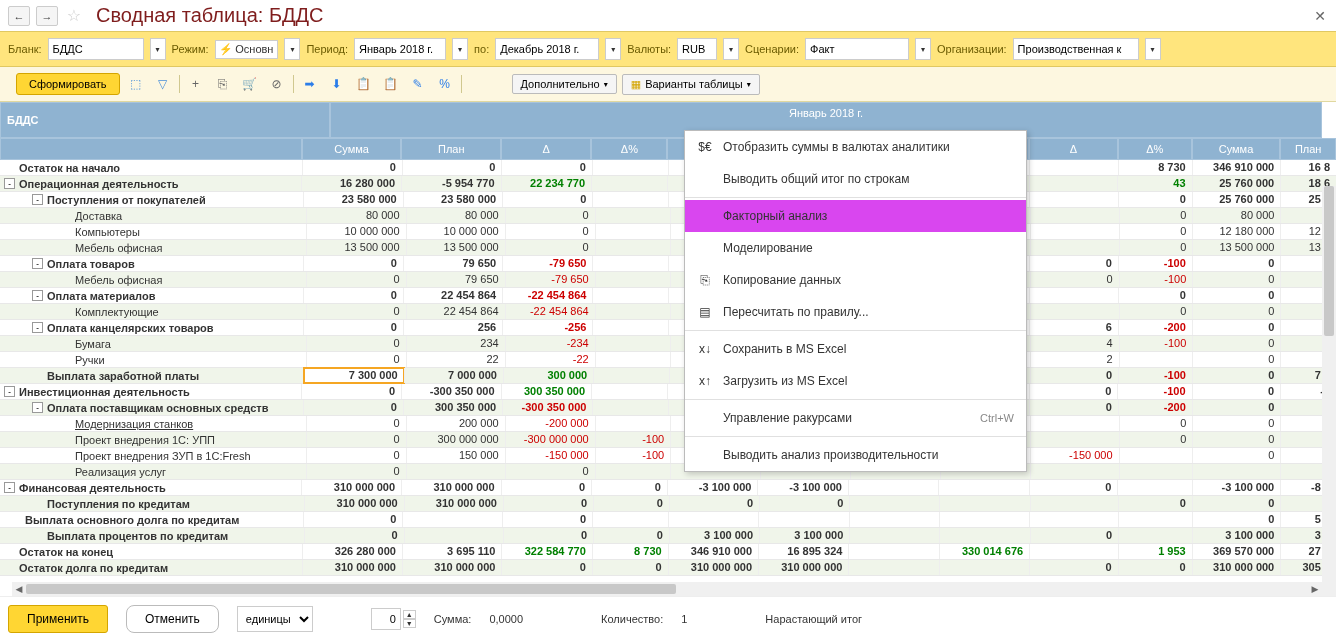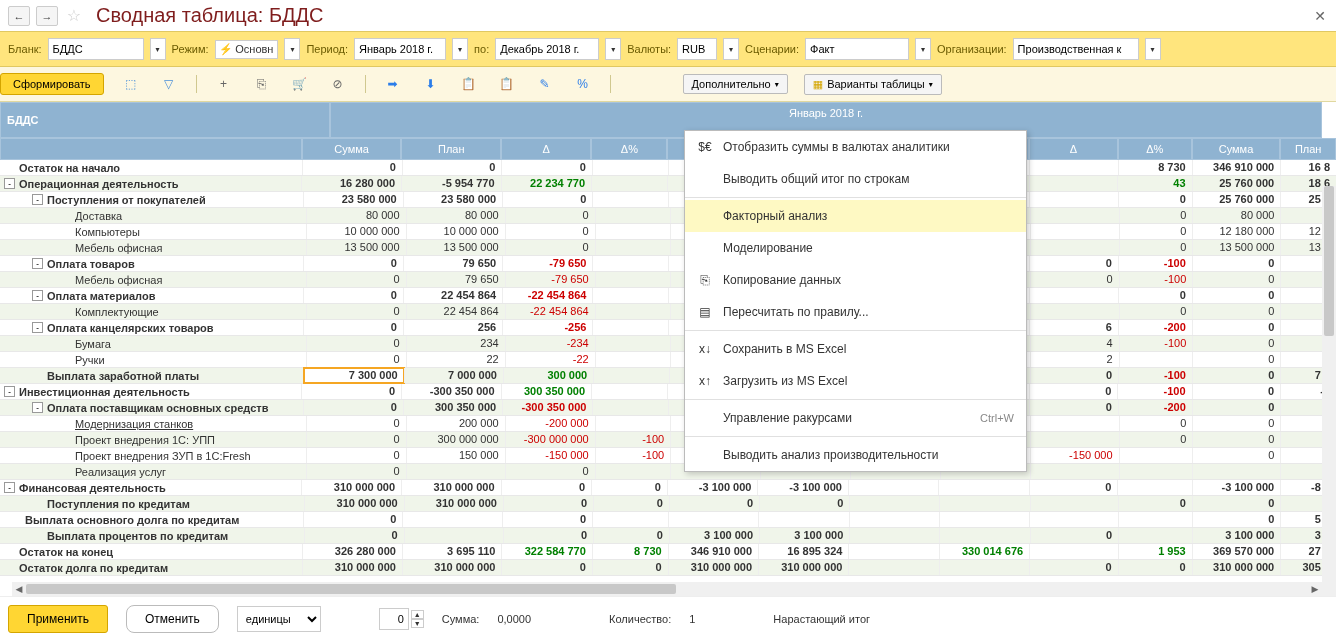--- a/index.html
+++ b/index.html
@@ -6,21 +6,21 @@
 body { font-family: Arial, sans-serif; font-size:11px; color:#333; background:#fff; width:1336px; height:641px; overflow:hidden; position:relative; }
 .titlebar { display:flex; align-items:center; padding:4px 8px; gap:6px; }
 .nav-btn { width:22px; height:20px; border:1px solid #ccc; background:#f5f5f5; display:flex; align-items:center; justify-content:center; cursor:pointer; border-radius:2px; }
 .star-icon { width:20px; height:20px; display:flex; align-items:center; justify-content:center; color:#ccc; font-size:16px; }
 .page-title { font-size:20px; color:#7f1d1d; margin-left:6px; }
 .close-x { position:absolute; right:10px; top:8px; font-size:14px; cursor:pointer; color:#666; }
 .filterbar { background:#ffe57d; padding:6px 8px; display:flex; align-items:center; gap:6px; border-top:1px solid #e0c862; border-bottom:1px solid #e0c862; }
 .lbl { color:#6b5b00; font-size:11px; }
 .sel { background:#fff; border:1px solid #ccc; height:22px; padding:2px 4px; font-size:11px; }
 .dd { width:16px; height:22px; border:1px solid #ccc; background:#fff; display:flex; align-items:center; justify-content:center; font-size:8px; cursor:pointer; }
-.toolbar { background:#fdf7e0; padding:6px 0; display:flex; align-items:center; gap:16px; border-bottom:1px solid #e0d89f; }
+.toolbar { background:#fdf7e0; padding:6px 16px; display:flex; align-items:center; gap:5px; border-bottom:1px solid #e0d89f; }
 .btn-primary { background:#ffd633; border:1px solid #d4a500; padding:4px 12px; border-radius:3px; font-size:11px; cursor:pointer; }
 .tb-btn { width:22px; height:22px; display:flex; align-items:center; justify-content:center; cursor:pointer; font-size:12px; color:#666; }
 .divider { width:1px; height:18px; background:#d0c88f; }
 .btn-drop { border:1px solid #bbb; background:#f5f5f5; padding:3px 8px; font-size:11px; cursor:pointer; display:flex; align-items:center; gap:4px; border-radius:2px; }
 .grid-wrap { position:relative; }
 .hdr-row1 { display:flex; }
 .hdr-cell { background:#8fb3d1; color:#fff; border:1px solid #a8c4dc; padding:4px 6px; font-size:11px; text-align:center; }
 .hdr-cell.blank { width:330px; text-align:left; font-weight:bold; }
 .hdr-cell.month { flex:1; }
 .hdr-row2 { display:flex; }
@@ -30,21 +30,21 @@
 .exp { width:11px; height:11px; border:1px solid #999; display:inline-flex; align-items:center; justify-content:center; font-size:8px; margin-right:4px; cursor:pointer; background:#fff; }
 .num { text-align:right; padding:1px 6px; font-size:11px; border-left:1px solid #eee; }
 .w-sum{width:108px}.w-plan{width:108px}.w-d{width:98px}.w-dp{width:82px}.w-c2{width:98px}.w-p2{width:98px}.w-s3{width:98px}.w-p3{width:98px}.w-d3{width:96px}.w-dp3{width:80px}.w-c4{width:96px}.w-p4{width:60px}
 .bold { font-weight:bold; }
 .green { color:#008000; }
 .red { color:#cc0000; }
 .even { background:#f0f5ea; }
 .sel-cell { outline:2px solid #f5a623; outline-offset:-1px; background:#fff; }
 .menu { position:absolute; left:684px; top:130px; width:343px; background:#fff; border:1px solid #bbb; box-shadow:2px 2px 6px rgba(0,0,0,0.2); z-index:10; }
 .menu-item { display:flex; align-items:center; padding:8px 12px; font-size:12px; cursor:pointer; gap:10px; }
-.menu-item.hl { background:#fef9c3; }
+.menu-item.hl { background:#d946ef; }
 .menu-sep { height:1px; background:#e0e0e0; margin:2px 0; }
 .menu-icon { width:16px; height:16px; display:flex; align-items:center; justify-content:center; font-size:12px; }
 .menu-shortcut { margin-left:auto; color:#888; font-size:11px; }
 .footer { position:absolute; bottom:0; left:0; right:0; background:#fff; padding:8px; display:flex; align-items:center; gap:18px; border-top:1px solid #eee; }
 .btn-apply { background:#ffd633; border:1px solid #d4a500; padding:6px 18px; border-radius:3px; font-size:12px; cursor:pointer; }
 .btn-cancel { background:#fff; border:1px solid #bbb; padding:6px 18px; border-radius:8px; font-size:12px; cursor:pointer; }
 .scroll-v { position:absolute; right:0; top:186px; width:14px; bottom:45px; background:#f0f0f0; }
 .scroll-thumb-v { position:absolute; left:2px; right:2px; top:0; height:150px; background:#c8c8c8; border-radius:2px; }
 .scroll-h { position:absolute; left:12px; right:14px; bottom:45px; height:14px; background:#f0f0f0; display:flex; align-items:center;}
 .scroll-thumb-h { position:absolute; left:14px; width:650px; top:2px; bottom:2px; background:#c8c8c8; border-radius:2px; }
@@ -644,21 +644,21 @@
   </div>
 <div class="scroll-h">
   <div class="sb-arr">◀</div>
     <div class="scroll-thumb-h"></div>
     <div class="sb-arr" style="margin-left:auto">▶</div>
 </div>
 
 <div class="footer">
   <button class="btn-apply">Применить</button>
   <button class="btn-cancel">Отменить</button>
-  <select class="sel" style="width:84px;height:26px"><option>единицы</option></select>
+  <select class="sel" style="width:76px;height:26px"><option>единицы</option></select>
   <div style="display:flex;align-items:center;gap:2px;margin-left:40px">
     <input class="sel" style="width: 30px; text-align: right; height: 22px;" value="0">
     <div style="display:flex;flex-direction:column">
         <div style="border:1px solid #ccc;font-size:7px;padding:0 2px;cursor:pointer">▲</div>
         <div style="border:1px solid #ccc;font-size:7px;padding:0 2px;cursor:pointer">▼</div>
       </div>
   </div>
   <span>Сумма:</span>
   <span>0,0000</span>
   <span style="margin-left:60px">Количество:</span>

